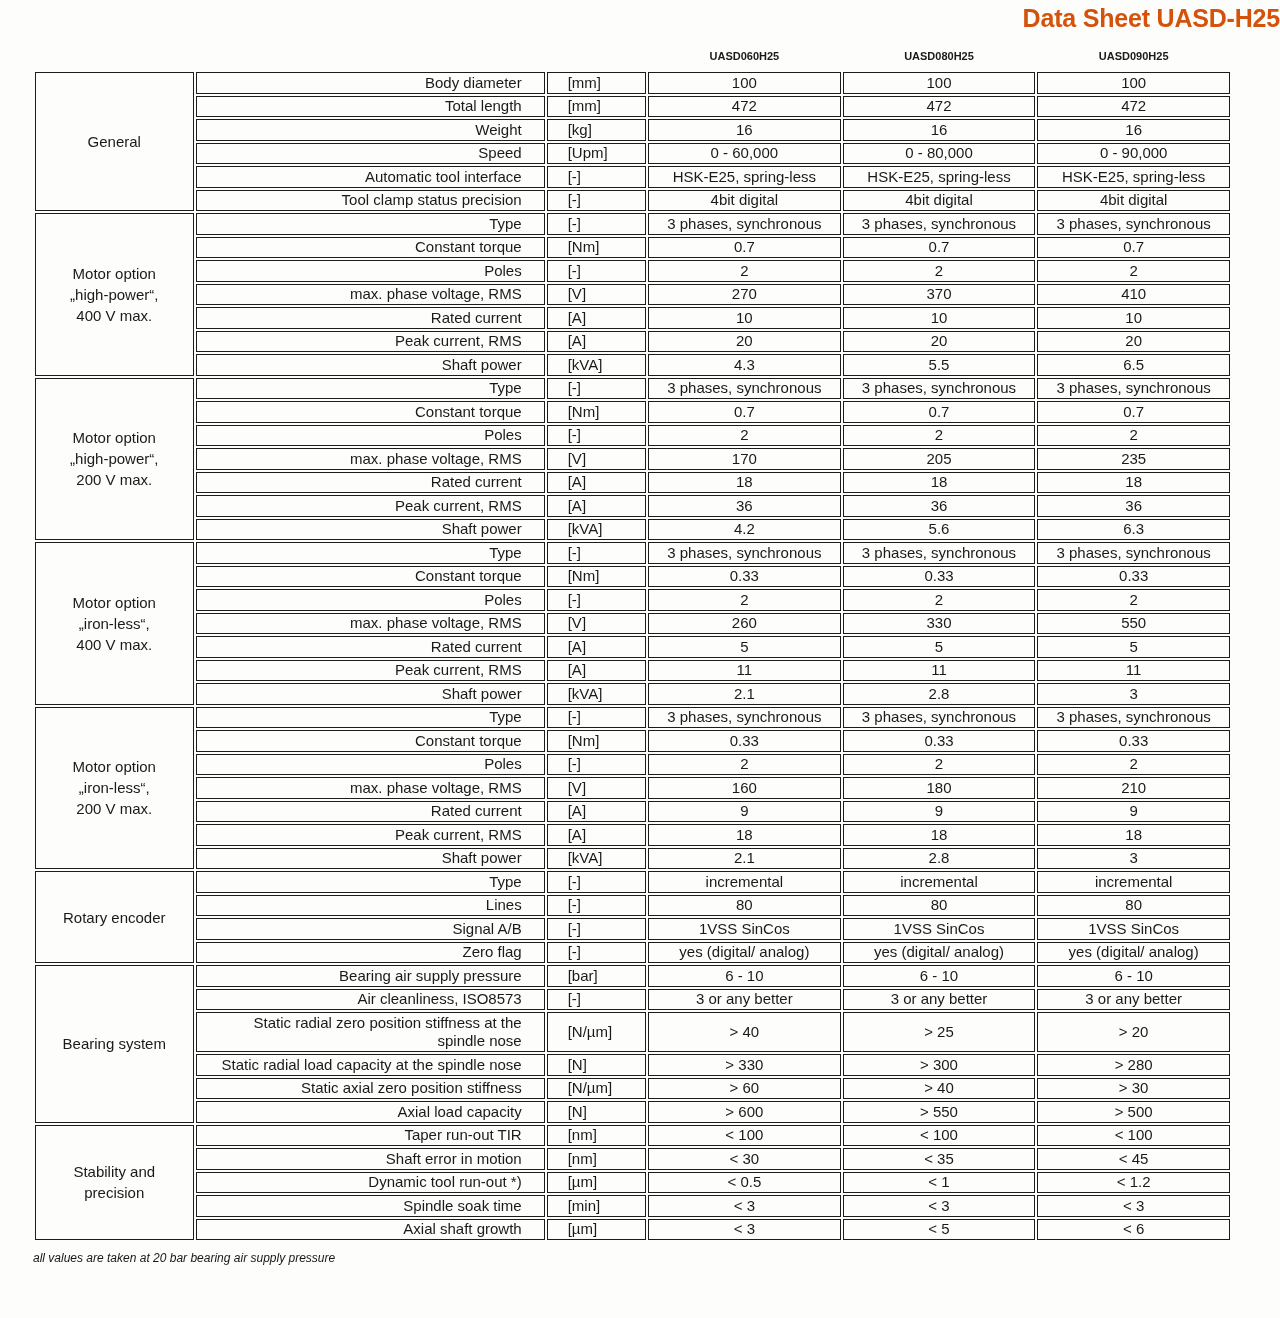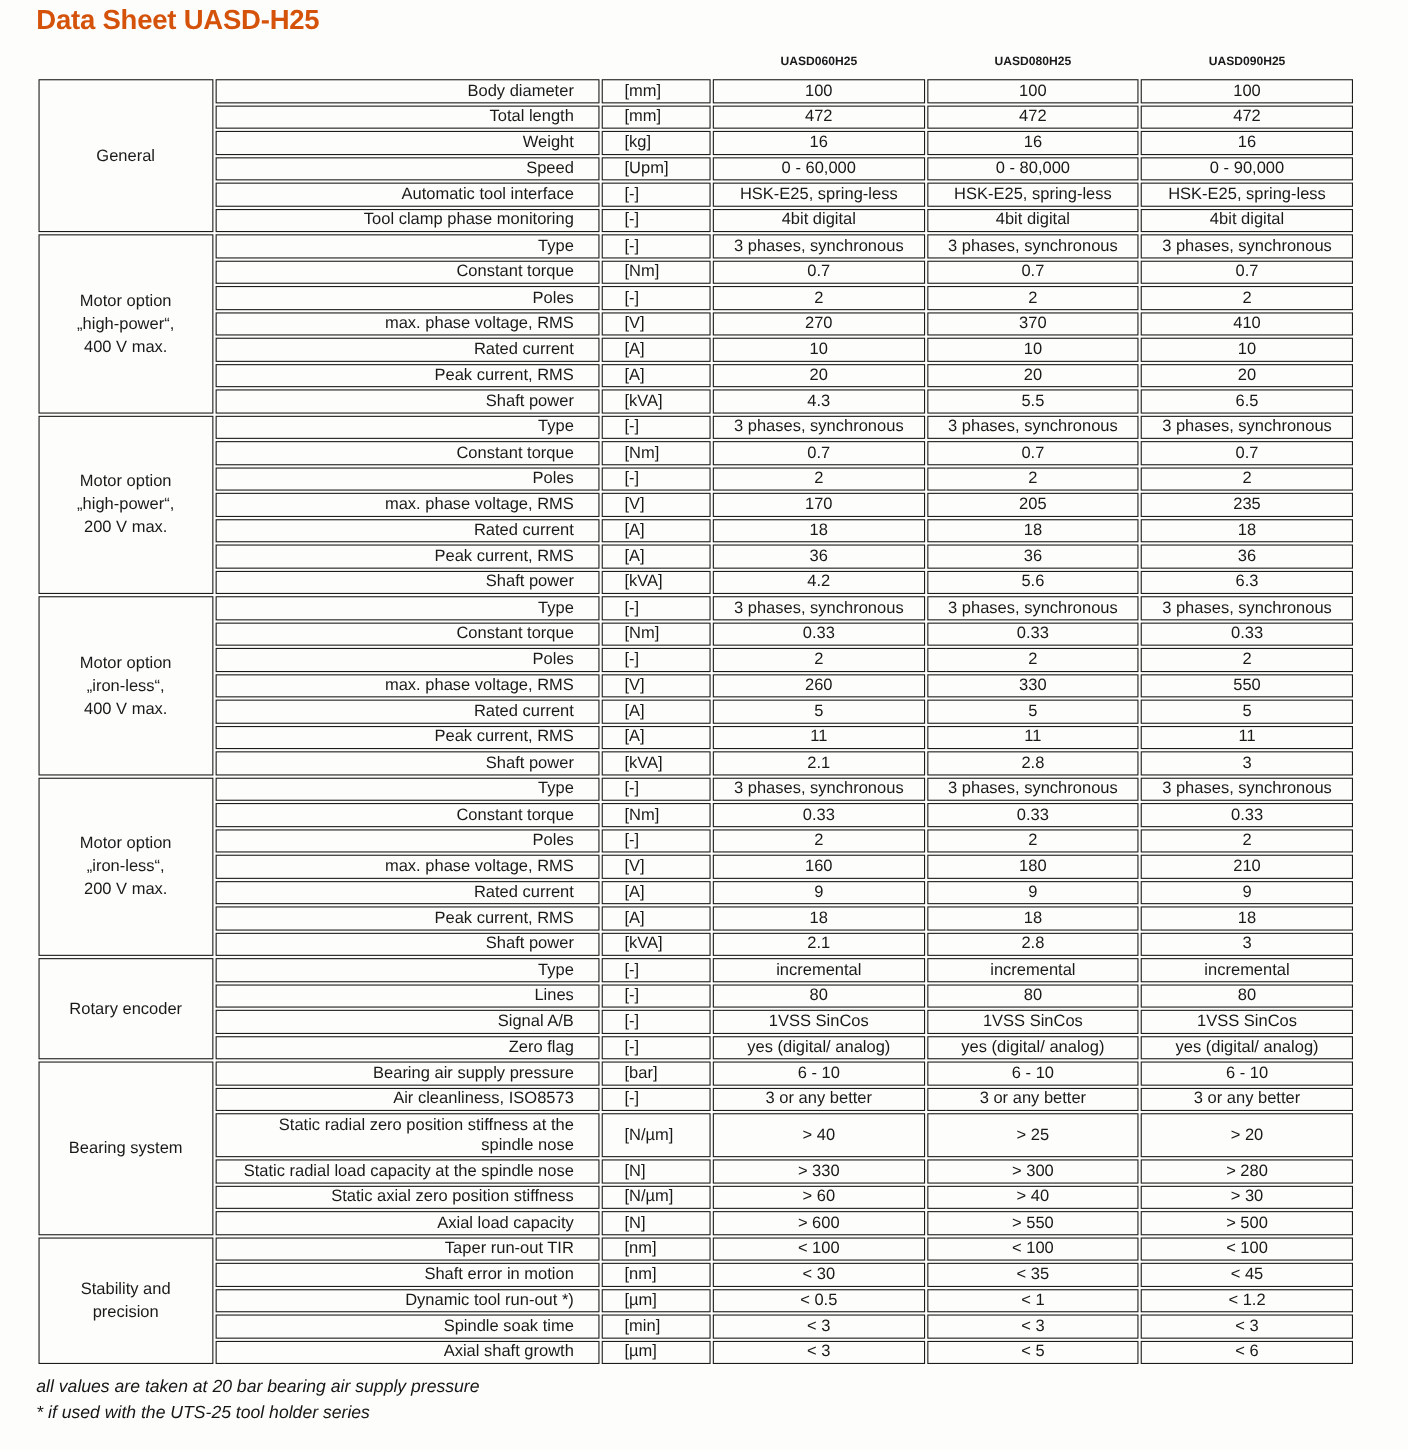--- a/index.html
+++ b/index.html
@@ -15,20 +15,21 @@
   .page {
     padding: 4px 0 0 33px;
     width: 1247px;
   }
   .title {
     font-size: 25px;
     font-weight: bold;
     color: #d5520b;
     margin: 0 0 7px 0;
     letter-spacing: -0.2px;
+    text-align: right;
   }
   table.spec {
     border-collapse: separate;
     border-spacing: 2px;
     table-layout: fixed;
     width: 1199px;
   }
   table.spec td {
     border: 1.5px solid #1c1c1c;
     font-size: 15px;
@@ -63,21 +64,21 @@
   table.spec td.unit {
     text-align: left;
     padding-left: 20px;
   }
   table.spec td.value {
     text-align: center;
   }
   .footnotes {
     margin-top: 7px;
     font-style: italic;
-    font-size: 16px;
+    font-size: 12px;
     line-height: 1.5;
     color: #161616;
   }
 </style>
 </head>
 <body>
 
 <div class="page">
 
   <div class="title">Data Sheet UASD-H25</div>
@@ -130,21 +131,21 @@
           <td class="value">0 - 90,000</td>
         </tr>
         <tr>
           <td class="label">Automatic tool interface</td>
           <td class="unit">[-]</td>
           <td class="value">HSK-E25, spring-less</td>
           <td class="value">HSK-E25, spring-less</td>
           <td class="value">HSK-E25, spring-less</td>
         </tr>
         <tr>
-          <td class="label">Tool clamp phase monitoring</td>
+          <td class="label">Tool clamp status precision</td>
           <td class="unit">[-]</td>
           <td class="value">4bit digital</td>
           <td class="value">4bit digital</td>
           <td class="value">4bit digital</td>
         </tr>
         <tr>
           <td class="group" rowspan="7">Motor option
 „high-power“,
 400 V max.</td>
           <td class="label">Type</td>
@@ -458,16 +459,15 @@
           <td class="unit">[µm]</td>
           <td class="value">&lt; 3</td>
           <td class="value">&lt; 5</td>
           <td class="value">&lt; 6</td>
         </tr>
       </tbody>
   </table>
 
   <div class="footnotes">
     <div>all values are taken at 20 bar bearing air supply pressure</div>
-    <div>* if used with the UTS-25 tool holder series</div>
   </div>
 
 </div>
 
 </body></html>

